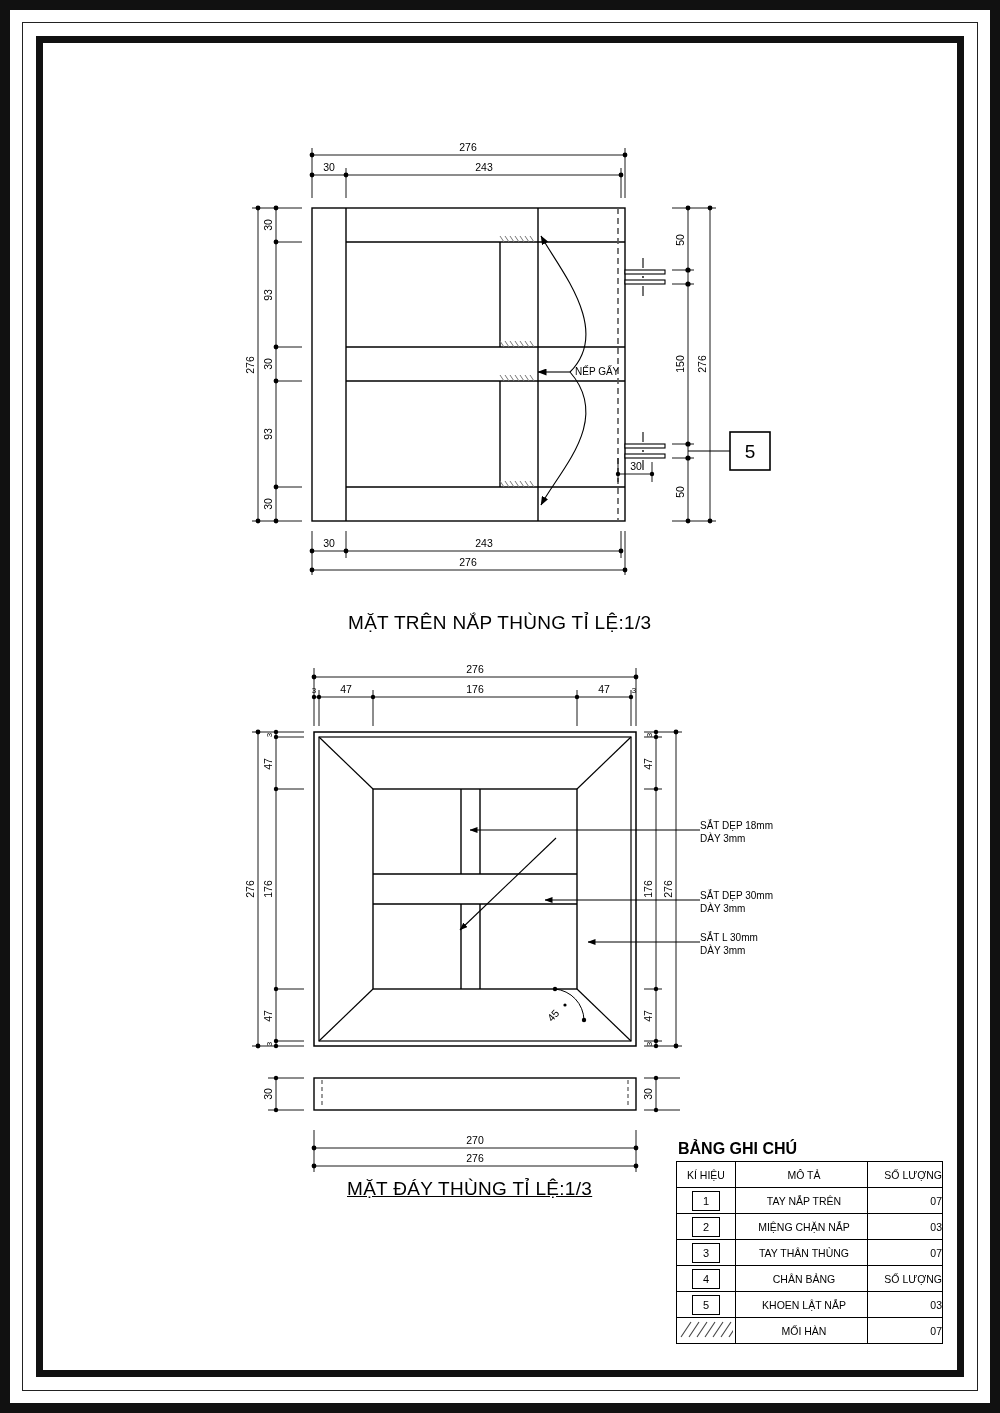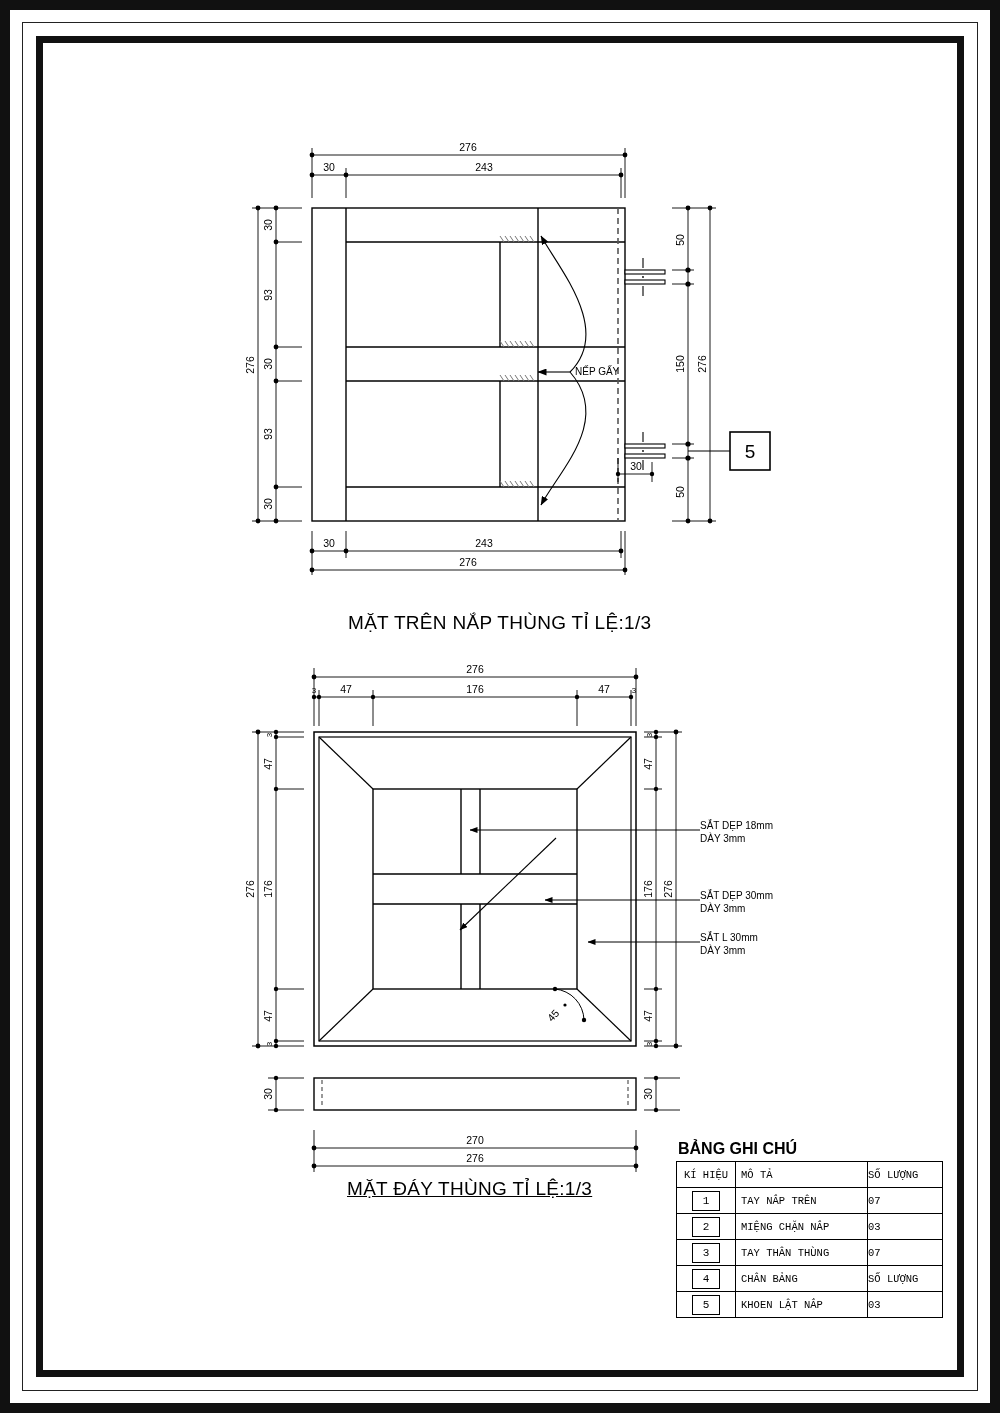--- a/index.html
+++ b/index.html
@@ -19,26 +19,26 @@
 
   .ttl{font-size:19px;letter-spacing:.3px;white-space:nowrap;}
   .dimtxt{font-size:10.5px;fill:#000;}
   .anntxt{font-size:10px;fill:#000;}
   .calltxt{font-size:19px;fill:#000;}
 
   
   #notes{position:absolute;left:676px;top:1140px;width:262px;}
   #notes-title{font-size:16px;margin:0 0 3px 2px;white-space:nowrap;font-weight:bold;}
   table{border-collapse:collapse;width:258px;table-layout:fixed;}
-  table,th,td{border:1.6px solid #000;font-family:Liberation Mono, monospace;}
+  table,th,td{border:1.6px solid #000;}
   th,td{font-size:10.5px;padding:0;height:25px;vertical-align:middle;}
   th{font-weight:normal;}
   .c-sym{width:58px;text-align:center;}
-  .c-desc{width:126px;text-align:left;padding-left:5px;}
-  .c-qty{width:74px;text-align:left;}
+  .c-desc{width:126px;text-align:center;padding-left:5px;}
+  .c-qty{width:74px;text-align:right;}
   .symbox{display:inline-block;width:26px;height:18px;border:1.6px solid #000;
           line-height:18px;text-align:center;font-size:11px;background:#fff;}
   .weldcell{position:relative;height:25px;}
   .weldcell svg{position:absolute;left:0;top:0;}
 </style>
 </head>
 <body>
 
 <div id="outer-band"></div>
 <div id="thin-band"></div>
@@ -451,15 +451,30 @@
         <tr>
           <td class="c-sym"><span class="symbox">4</span></td>
           <td class="c-desc">CHÂN BẢNG</td>
           <td class="c-qty">SỐ LƯỢNG</td>
         </tr>
         <tr>
           <td class="c-sym"><span class="symbox">5</span></td>
           <td class="c-desc">KHOEN LẬT NẮP</td>
           <td class="c-qty">03</td>
         </tr>
+        <tr>
+          <td class="c-sym weldcell">
+            <svg width="56" height="23">
+              <line x1="4" y1="19" x2="14" y2="4" stroke="#444" stroke-width="1.1"></line>
+              <line x1="12" y1="19" x2="22" y2="4" stroke="#444" stroke-width="1.1"></line>
+              <line x1="20" y1="19" x2="30" y2="4" stroke="#444" stroke-width="1.1"></line>
+              <line x1="28" y1="19" x2="38" y2="4" stroke="#444" stroke-width="1.1"></line>
+              <line x1="36" y1="19" x2="46" y2="4" stroke="#444" stroke-width="1.1"></line>
+              <line x1="44" y1="19" x2="54" y2="4" stroke="#444" stroke-width="1.1"></line>
+              <line x1="52" y1="19" x2="62" y2="4" stroke="#444" stroke-width="1.1"></line>
+            </svg>
+          </td>
+          <td class="c-desc">MỐI HÀN</td>
+          <td class="c-qty">07</td>
+        </tr>
       </tbody>
   </table>
 </div>
 
 </body></html>

